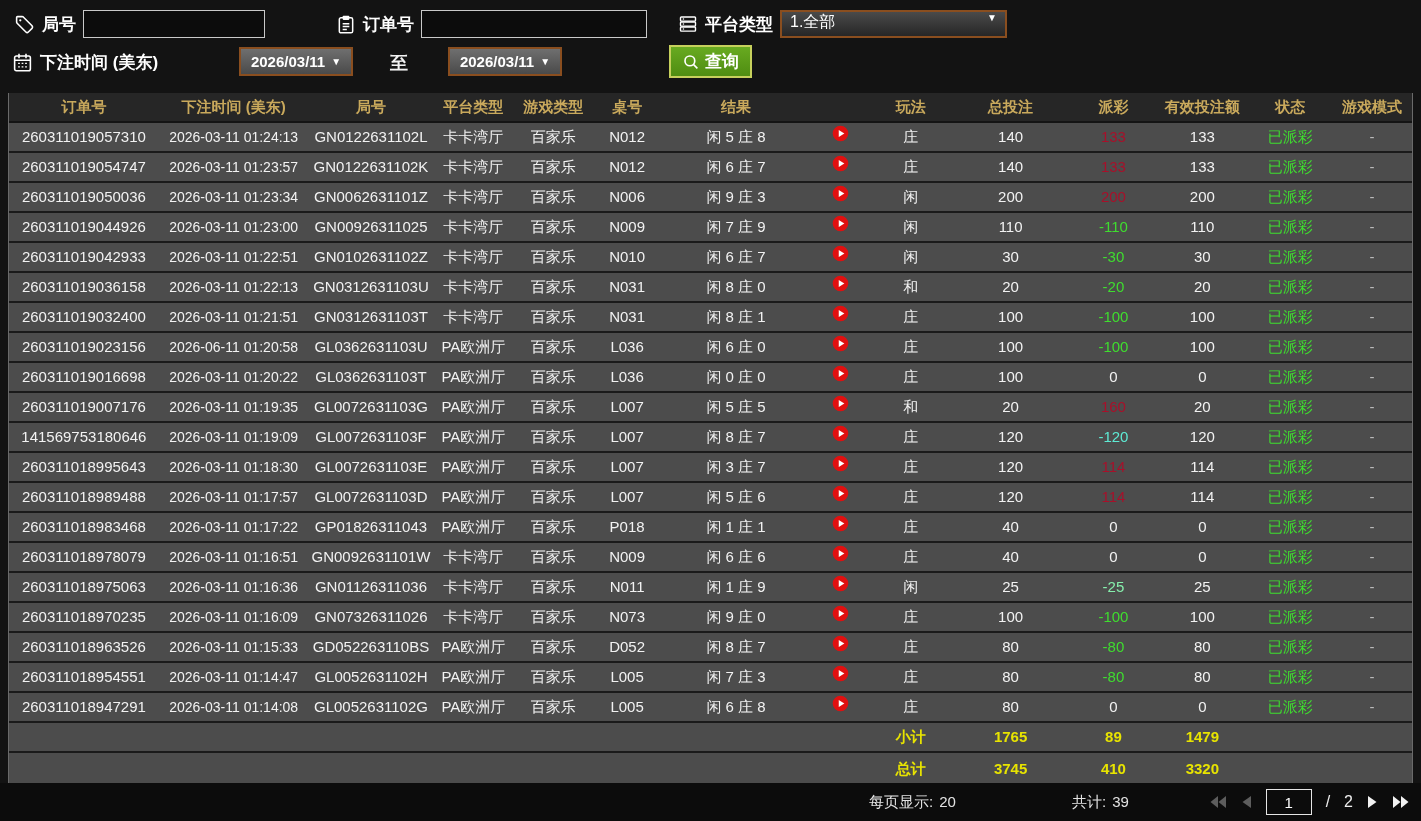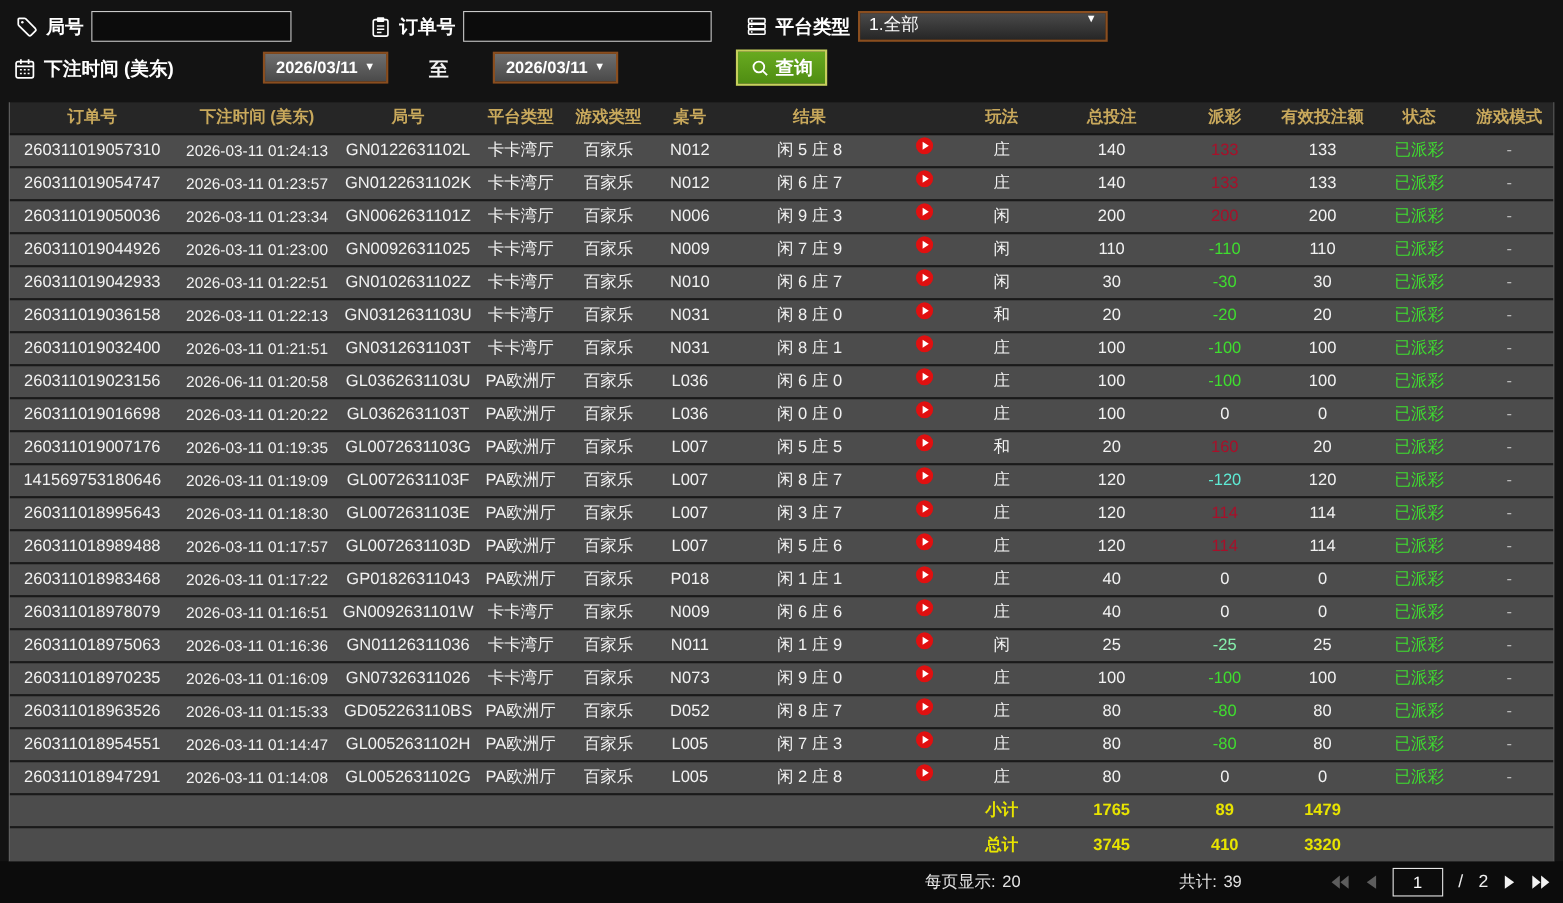--- a/index.html
+++ b/index.html
@@ -541,21 +541,21 @@
         <div class="cell c13" style="color: rgb(63, 221, 47);">已派彩</div>
         <div class="cell c14" style="color: rgb(185, 185, 185);">-</div>
       </div>
       <div class="trow">
         <div class="cell c1">260311018947291</div>
         <div class="cell c2">2026-03-11 01:14:08</div>
         <div class="cell c3">GL0052631102G</div>
         <div class="cell c4">PA欧洲厅</div>
         <div class="cell c5">百家乐</div>
         <div class="cell c6">L005</div>
-        <div class="cell c7">闲 2 庄 8</div>
+        <div class="cell c7">闲 6 庄 8</div>
         <div class="cell c8"><span class="playbtn">
             <svg width="17" height="17" viewBox="0 0 24 24">
               <circle cx="12" cy="12" r="11" fill="#e01010"></circle>
               <polygon points="9.5,7 9.5,17 17.5,12" fill="#fff"></polygon>
             </svg>
           </span></div>
         <div class="cell c9">庄</div>
         <div class="cell c10 num">80</div>
         <div class="cell c11 num" style="color: rgb(242, 242, 242);">0</div>
         <div class="cell c12 num">0</div>
@@ -591,21 +591,21 @@
         <div class="cell c10">3745</div>
         <div class="cell c11">410</div>
         <div class="cell c12">3320</div>
         <div class="cell c13"></div>
         <div class="cell c14"></div>
       </div>
     </div>
 </div>
 
 <div class="footer">
-  <div class="fitem" style="left:841px">
+  <div class="fitem" style="left:869px">
     <span>每页显示:</span>
     <span>20</span>
   </div>
   <div class="fitem" style="left:1072px">
     <span>共计:</span>
     <span>39</span>
   </div>
   <div class="pager">
     <span class="pbtn disabled">
       <svg width="17" height="14" viewBox="0 0 17 14">

